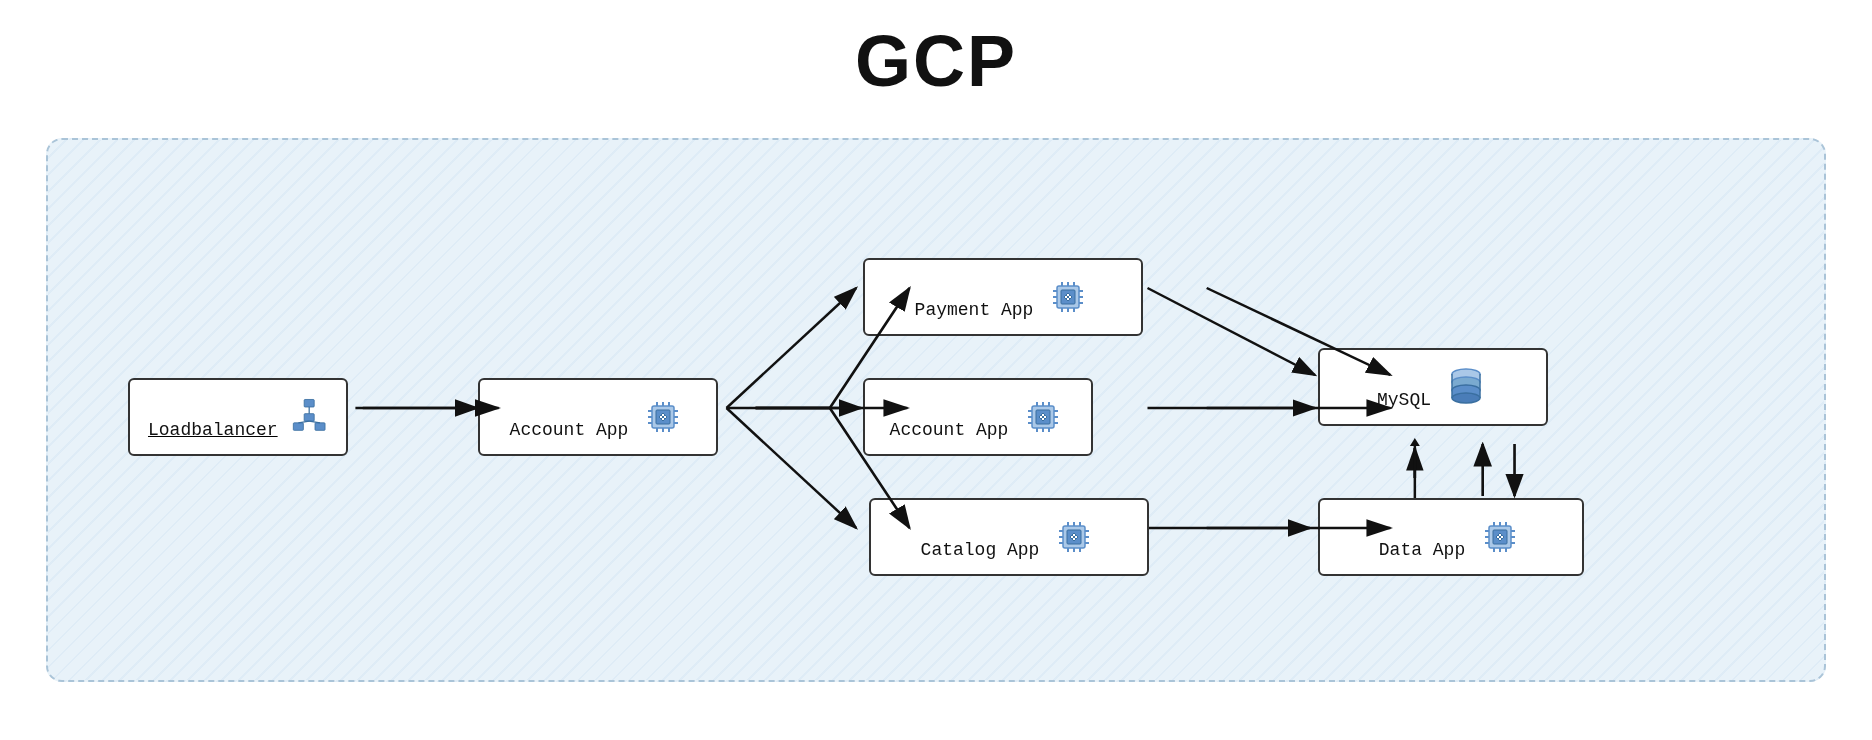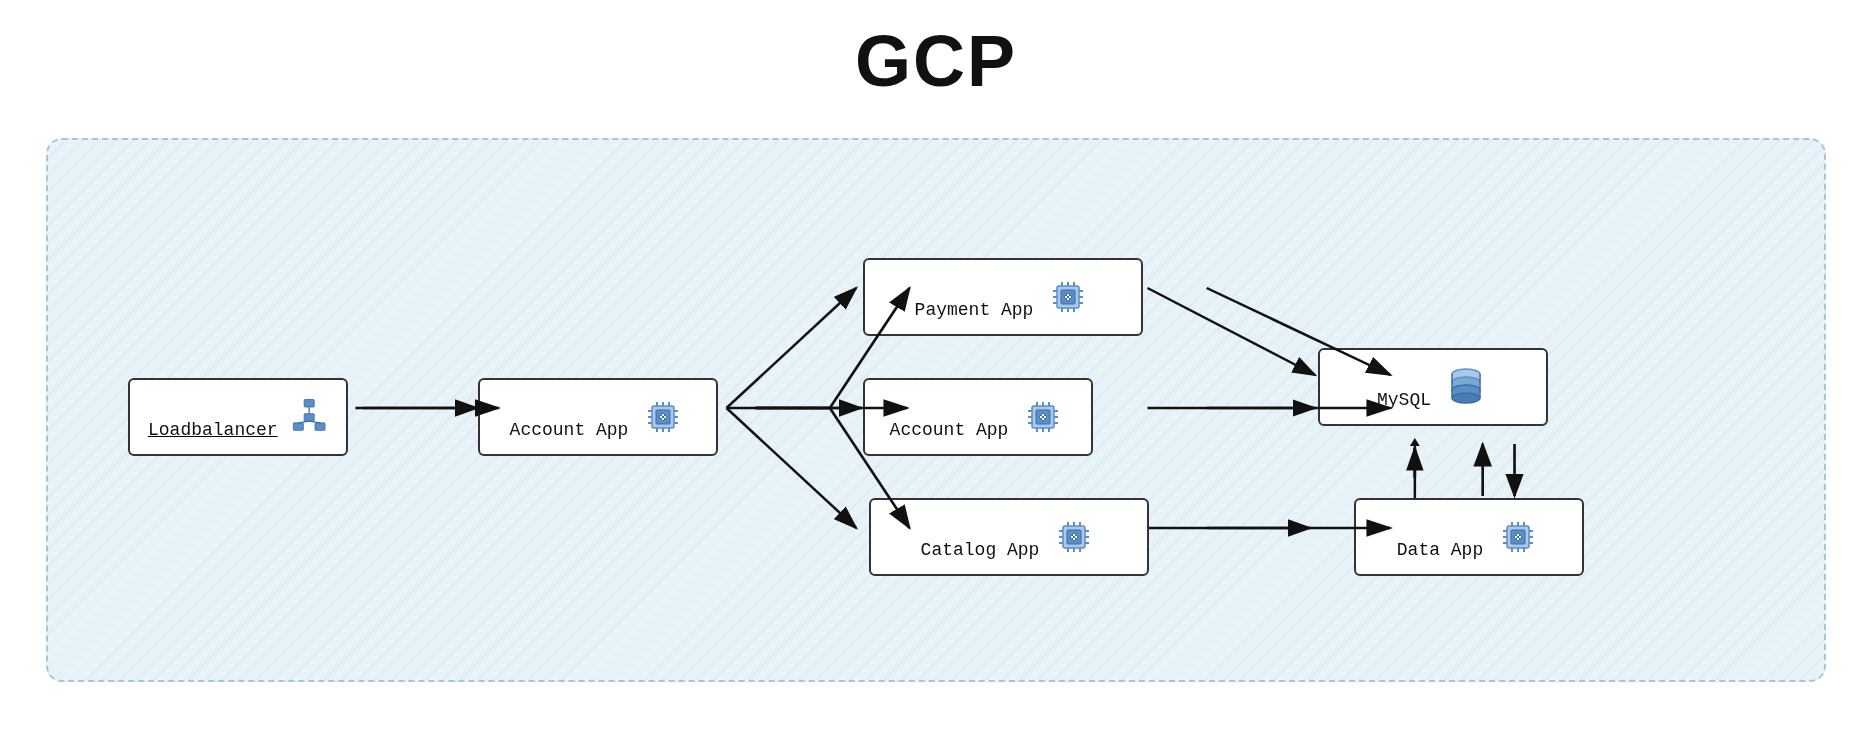--- a/index.html
+++ b/index.html
@@ -248,21 +248,21 @@
         <rect x="9" y="18" width="28" height="8" fill="#7aaad0" stroke="#5b8ec9" stroke-width="0"></rect>
         <ellipse cx="23" cy="26" rx="14" ry="5" fill="#5b8ec9" stroke="#3a6fa0" stroke-width="1.5"></ellipse>
         <rect x="9" y="26" width="28" height="8" fill="#5b8ec9" stroke="#5b8ec9" stroke-width="0"></rect>
         <ellipse cx="23" cy="34" rx="14" ry="5" fill="#4a7db8" stroke="#3a6fa0" stroke-width="1.5"></ellipse>
 
         <line x1="9" y1="10" x2="9" y2="34" stroke="#3a6fa0" stroke-width="1.5"></line>
         <line x1="37" y1="10" x2="37" y2="34" stroke="#3a6fa0" stroke-width="1.5"></line>
       </svg>
     </div>
 
-    <div class="node" style="position:absolute; left:1210px; top:318px; width:230px;margin-left:36px;">
+    <div class="node" style="position:absolute; left:1210px; top:318px; width:266px;">
       <span class="node-label">Data App</span>
       <svg width="46" height="46" viewBox="0 0 46 46">
         <rect x="12" y="12" width="22" height="22" rx="2" fill="#aac8e8" stroke="#5b8ec9" stroke-width="1.5"></rect>
         <rect x="16" y="16" width="14" height="14" rx="1" fill="#5b8ec9" stroke="#3a6fa0" stroke-width="1"></rect>
         <line x1="8" y1="17" x2="12" y2="17" stroke="#5b8ec9" stroke-width="2"></line>
         <line x1="8" y1="23" x2="12" y2="23" stroke="#5b8ec9" stroke-width="2"></line>
         <line x1="8" y1="29" x2="12" y2="29" stroke="#5b8ec9" stroke-width="2"></line>
         <line x1="34" y1="17" x2="38" y2="17" stroke="#5b8ec9" stroke-width="2"></line>
         <line x1="34" y1="23" x2="38" y2="23" stroke="#5b8ec9" stroke-width="2"></line>
         <line x1="34" y1="29" x2="38" y2="29" stroke="#5b8ec9" stroke-width="2"></line>

